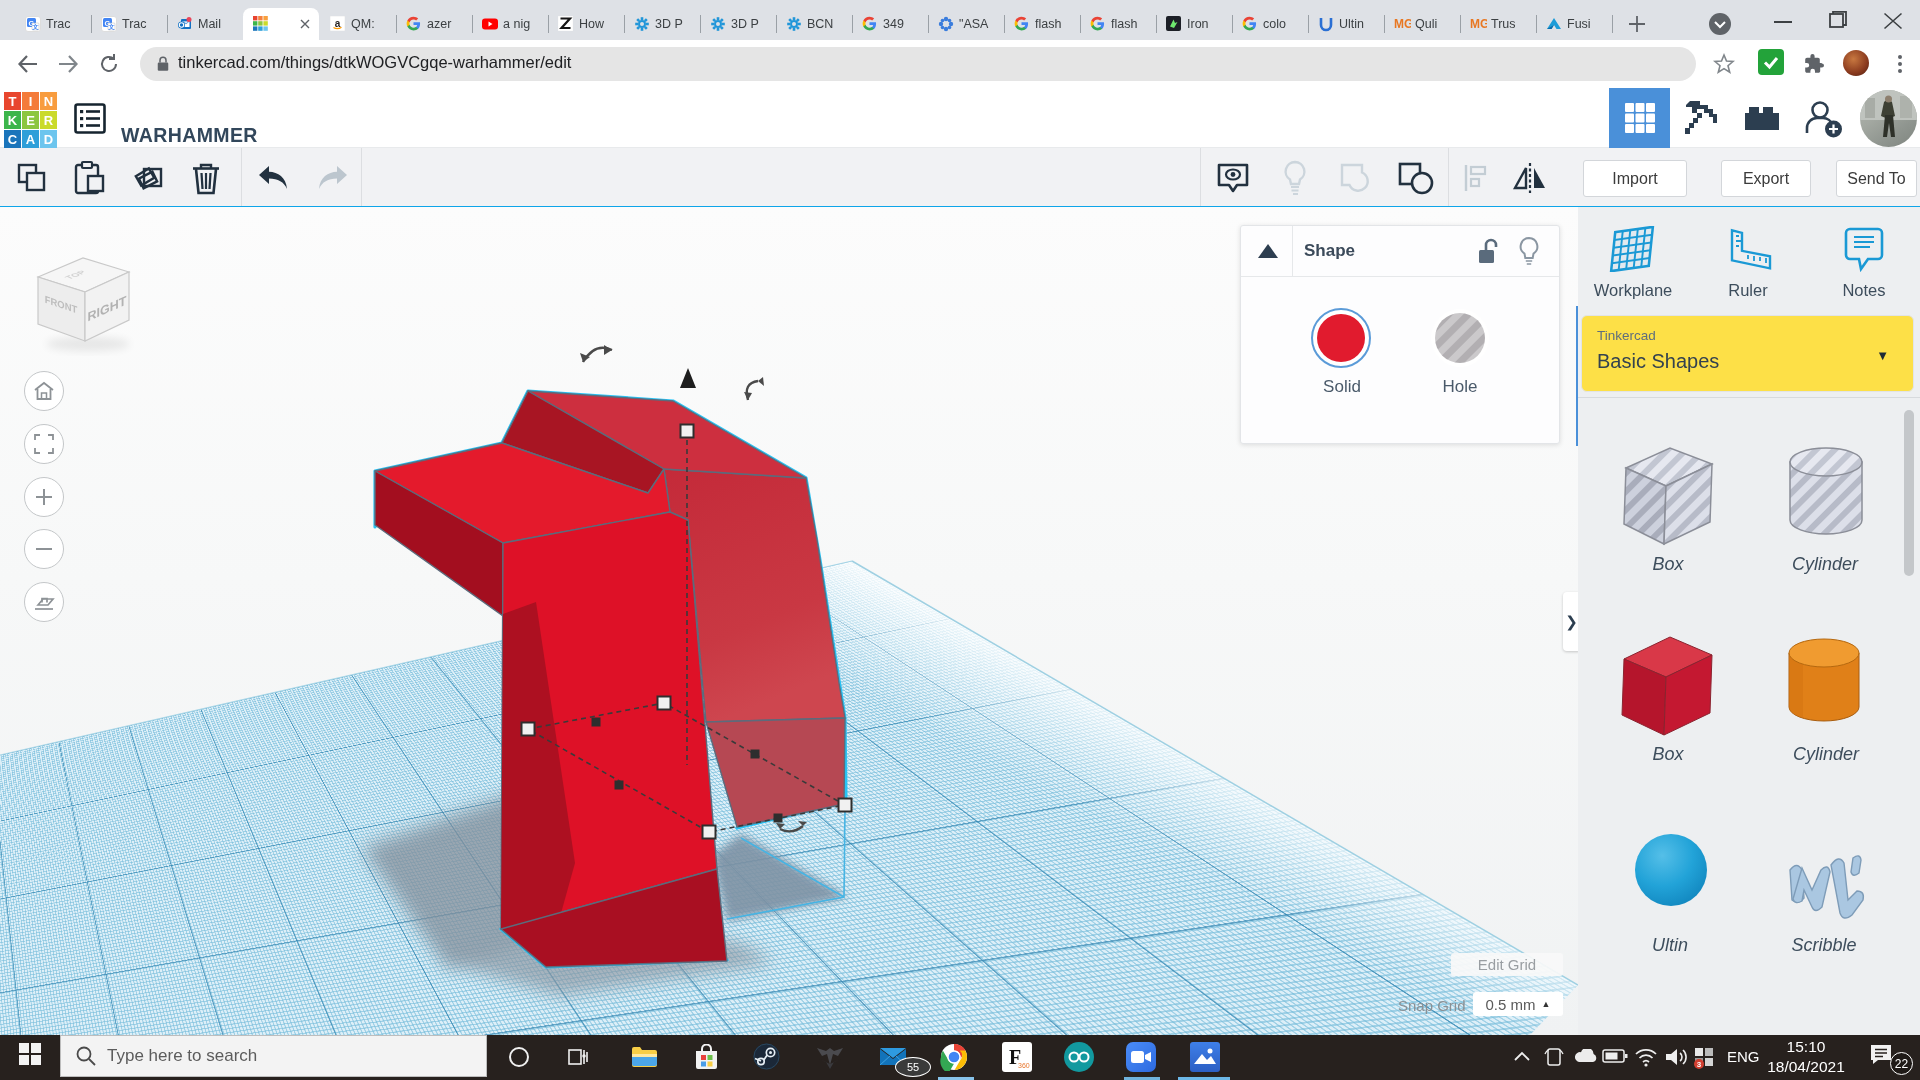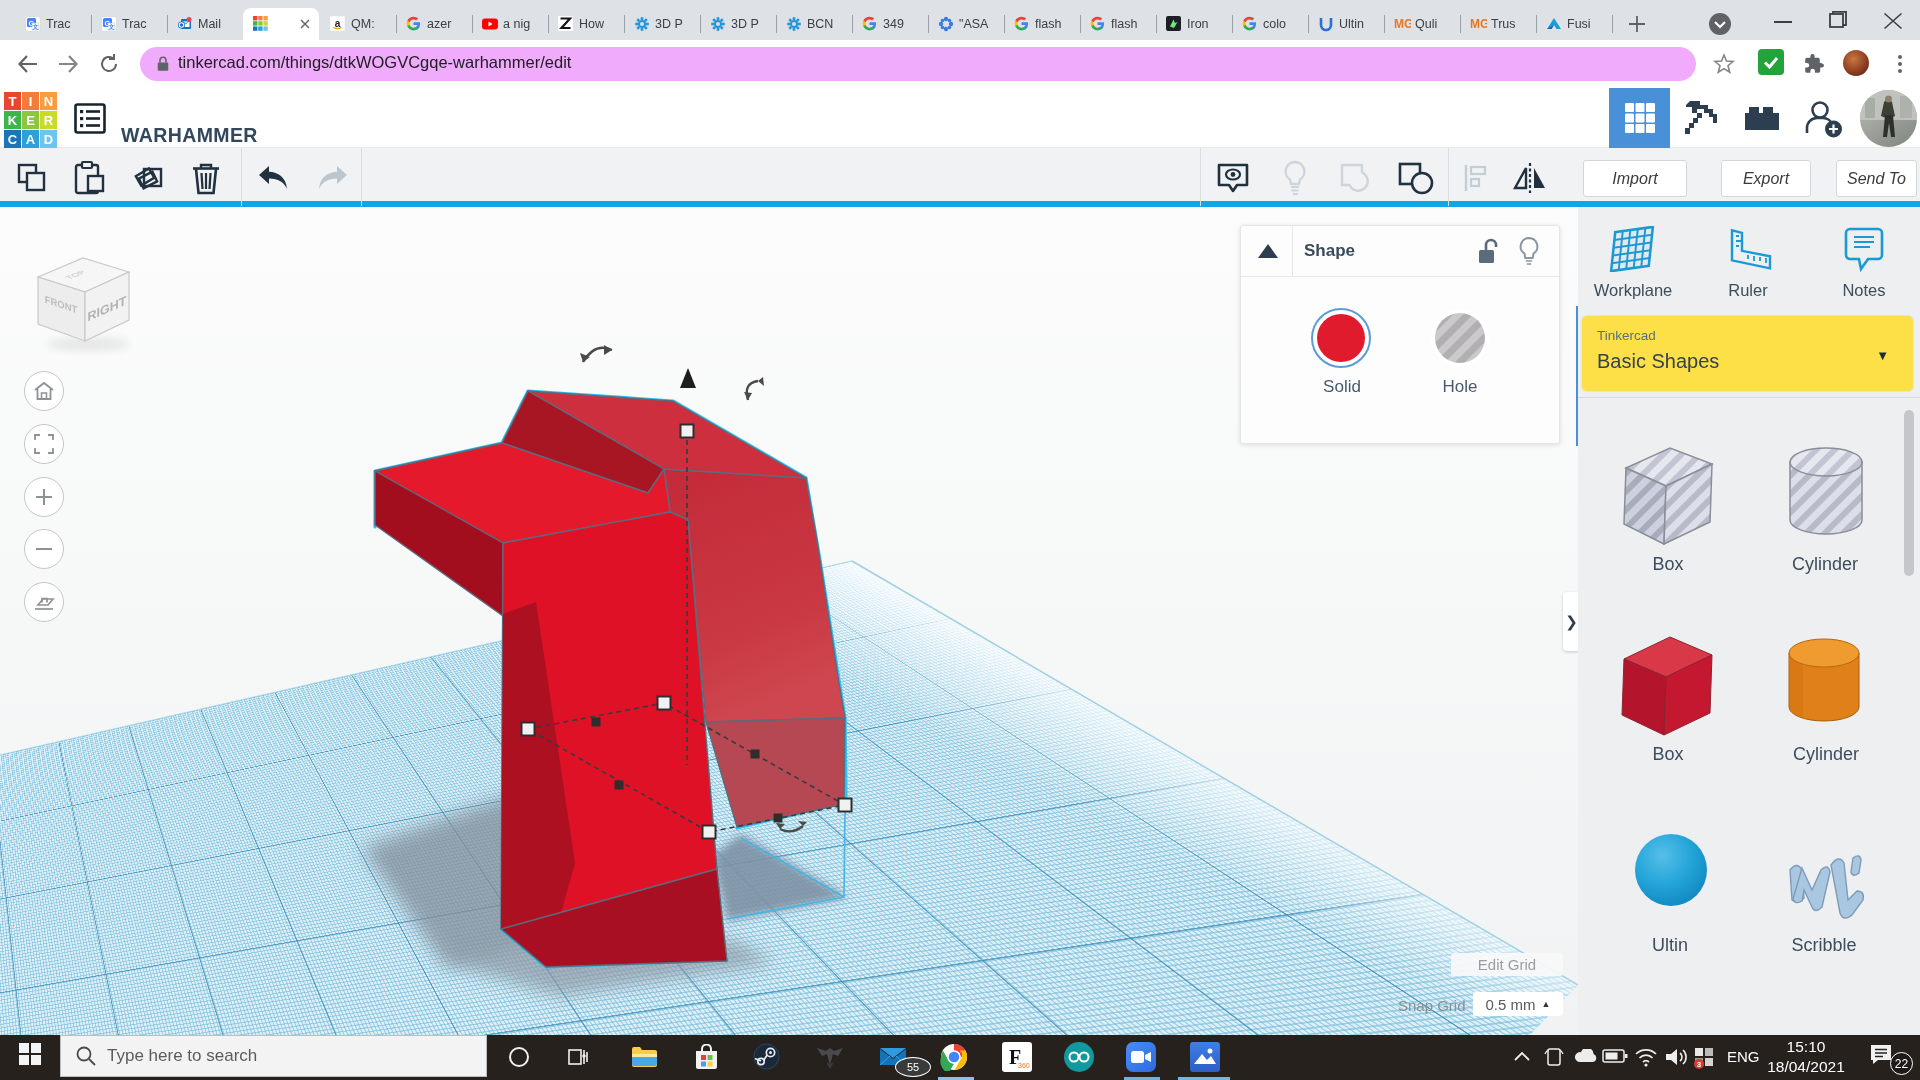--- a/index.html
+++ b/index.html
@@ -12,33 +12,33 @@
 .tab { position:absolute; top:8px; height:32px; width:76px; }
 .tab .sep { position:absolute; right:-1px; top:7px; width:1px; height:18px; background:#9aa0a6; }
 .tab .fav { position:absolute; left:10px; top:8px; width:16px; height:16px; }
 .tab .tt { position:absolute; left:31px; top:9px; width:42px; height:15px; overflow:hidden; font-size:12.5px; color:#3c4043; white-space:nowrap; }
 .tab.active { background:#fff; border-radius:8px 8px 0 0; }
 .favsq { width:16px; height:16px; border-radius:3px; display:flex; align-items:center; justify-content:center; font-size:11px; font-weight:bold; color:#fff; }
 
 
 #toolbar { left:0; top:40px; width:1920px; height:48px; background:#fff; }
 .navic { position:absolute; top:12px; width:24px; height:24px; color:#5f6368; }
-#omnibox { position:absolute; left:140px; top:7px; width:1556px; height:34px; background:#f0abfc; border-radius:17px; }
+#omnibox { position:absolute; left:140px; top:7px; width:1556px; height:34px; background:#e5e5e5; border-radius:17px; }
 #urltext { position:absolute; left:38px; top:6px; font-size:16.5px; color:#202124; }
 
 
 #tkheader { left:0; top:88px; width:1920px; height:60px; background:#fff; border-bottom:1px solid #e8eaec; }
 #tklogo { position:absolute; left:4px; top:4px; width:53px; height:56px; display:grid; grid-template-columns:1fr 1fr 1fr; grid-template-rows:1fr 1fr 1fr; gap:1px; }
 #tklogo div { display:flex; align-items:center; justify-content:center; font-weight:bold; font-size:13px; color:#fff; }
 #designtitle { position:absolute; left:121px; top:20px; font-size:19.5px; font-weight:bold; color:#32475b; letter-spacing:0.4px;margin-top:16px; }
 .hbtn { position:absolute; top:0; width:61px; height:60px; display:flex; align-items:center; justify-content:center; }
 #gridbtn { background:#4a90d9; }
 
 
-#tktoolbar { left:0; top:148px; width:1920px; height:59px; background:#f1f2f4; border-bottom:6px solid #0ea5e9;font-style:italic; }
+#tktoolbar { left:0; top:148px; width:1920px; height:59px; background:#f1f2f4; border-bottom:1px solid #0ea5e9; }
 .t2sep { position:absolute; top:0; width:1px; height:58px; background:#dcdee1; }
 .t2btn { position:absolute; top:12px; height:37px; background:#fff; border:1px solid #d3d6da; border-radius:3px; font-size:16px; color:#3b3b3b; display:flex; align-items:center; justify-content:center; }
 
 
 #viewport { left:0; top:207px; width:1578px; height:828px; background:linear-gradient(180deg,#fcfcfc 0%,#f7f8f8 45%,#f0f2f3 100%); overflow:hidden; }
 #grid { position:absolute; left:0; top:0; width:1578px; height:828px;
   clip-path:polygon(0 548px, 852px 354px, 1578px 778px, 1530px 828px, 0 828px);
   overflow:hidden;
 }
 #gridglow { position:absolute; left:0; top:0; width:1578px; height:828px;
@@ -58,21 +58,21 @@
 
 
 #shapepanel { left:1240px; top:225px; width:320px; height:219px; background:#fdfdfe; border:1px solid #e3e5e8; border-radius:3px; box-shadow:0 1px 5px rgba(0,0,0,0.12); }
 #sp-head { position:absolute; left:0; top:0; width:100%; height:51px; border-bottom:1px solid #e6e8ea; }
 #sp-vline { position:absolute; left:51px; top:0; width:1px; height:51px; background:#e6e8ea; }
 
 
 #sidebar { left:1578px; top:207px; width:342px; height:828px; background:#edeff1; }
 .sblabel { position:absolute; font-size:16.5px; color:#3d4d5c; text-align:center; }
 #ddcard { position:absolute; left:3px; top:108px; width:333px; height:77px; background:#fde047; border:1px solid #e2e4e6; border-radius:6px; }
-.shlabel { position:absolute; font-size:18px; color:#3d4d5c; text-align:center; width:120px; }
+.shlabel { position:absolute; font-size:18px; color:#3d4d5c; text-align:center; width:120px;font-style:italic; }
 
 
 #taskbar { left:0; top:1035px; width:1920px; height:45px; background:#27211e; }
 #searchbox { position:absolute; left:60px; top:0px; width:427px; height:42px; background:#f3f3f3; border:1px solid #bdbdbd; display:flex; align-items:center; }
 .tbtxt { color:#fff; font-size:15px; }
 </style>
 </head>
 <body>
 <div id="page">
   <div id="tabstrip" class="abs">

